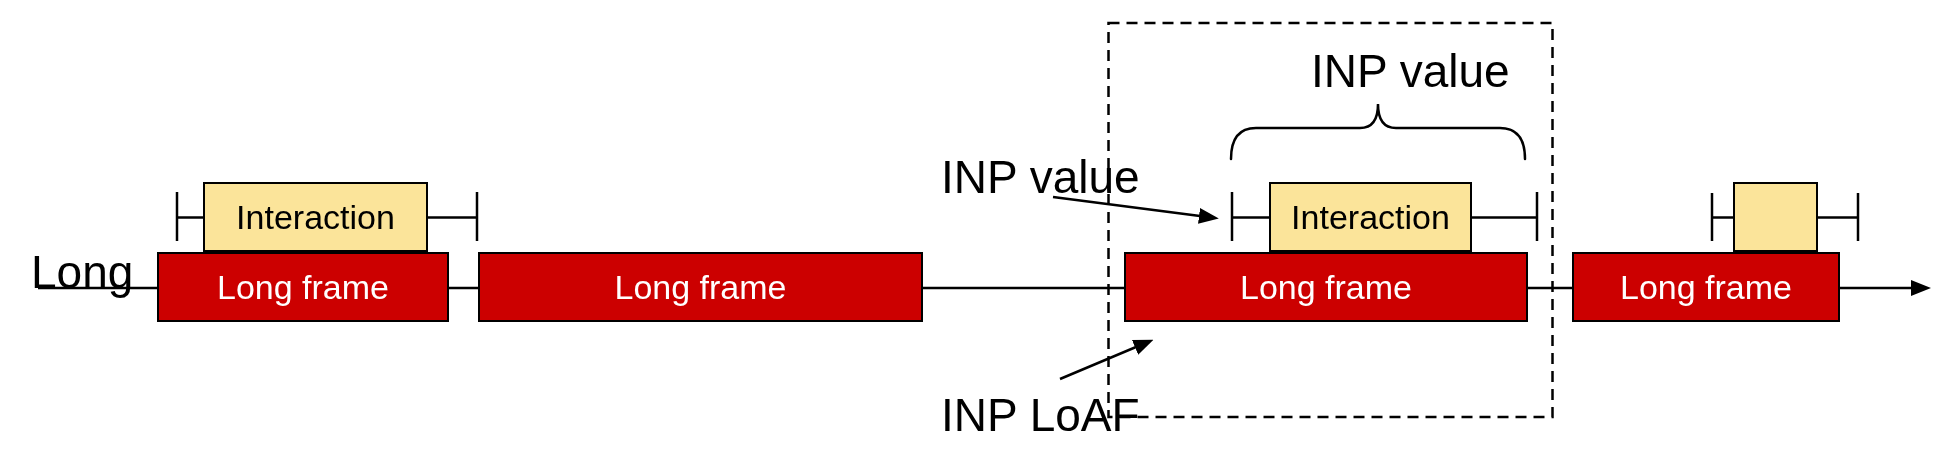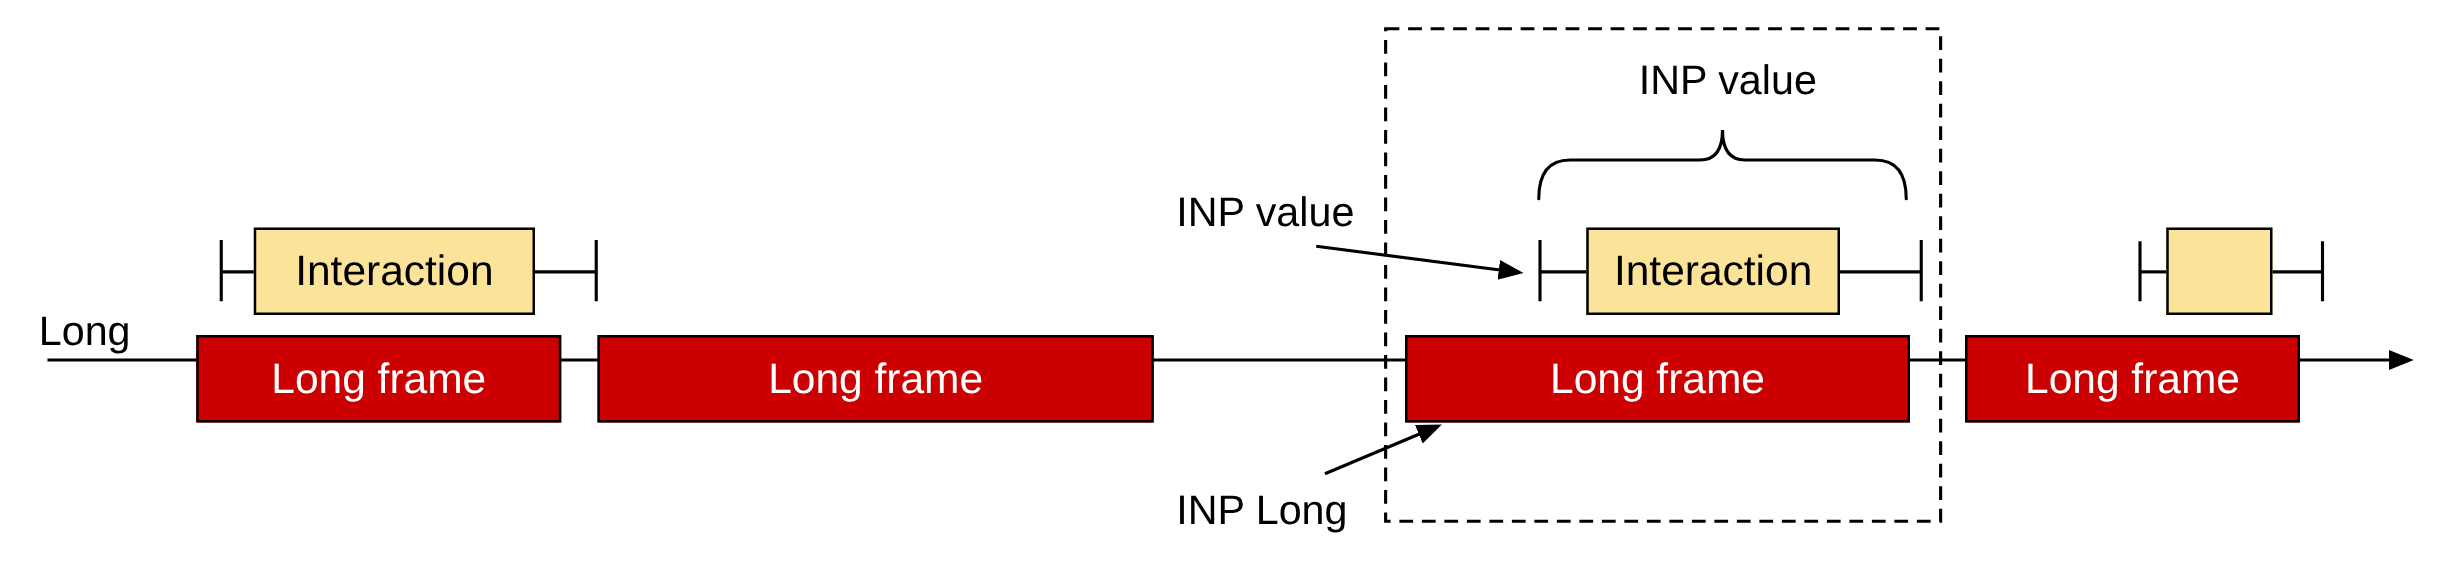--- a/index.html
+++ b/index.html
@@ -15,30 +15,30 @@
     position:absolute;
     box-sizing:border-box;
     border:2.5px solid #000000;
     display:flex;align-items:center;justify-content:center;
     font-size:34px;
     text-align:right;
   }
   .long-frame{
     background:#cc0000;
     color:#ffffff;
-    top:268px;height:70px;
+    top:252px;height:70px;
   }
   .interaction{
     background:#fbe49a;
     color:#000000;
     top:182px;height:70px;
   }
   .lbl{
     position:absolute;
-    font-size:33px;color:#000000;
+    font-size:46px;color:#000000;
     white-space:nowrap;line-height:1.1;
   }
 </style>
 </head>
 <body>
 
 <div class="canvas">
 
   <svg class="layer" viewBox="0 0 1954 468">
     <defs>
@@ -85,15 +85,15 @@
   <div class="box long-frame" style="left:1124px;width:404px;">Long frame</div>
   <div class="box long-frame" style="left:1572px;width:268px;">Long frame</div>
 
   <div class="box interaction" style="left:203px;width:225px;">Interaction</div>
   <div class="box interaction" style="left:1269px;width:203px;">Interaction</div>
   <div class="box interaction" style="left:1733px;width:85px;"></div>
 
   <div class="lbl" style="left:31px;top:247px;">Long</div>
   <div class="lbl" style="left:941px;top:152px;">INP value</div>
   <div class="lbl" style="left:1311px;top:46px;">INP value</div>
-  <div class="lbl" style="left:941px;top:390px;">INP Long</div>
+  <div class="lbl" style="left:941px;top:390px;">INP LoAF</div>
 
 </div>
 
 </body></html>

